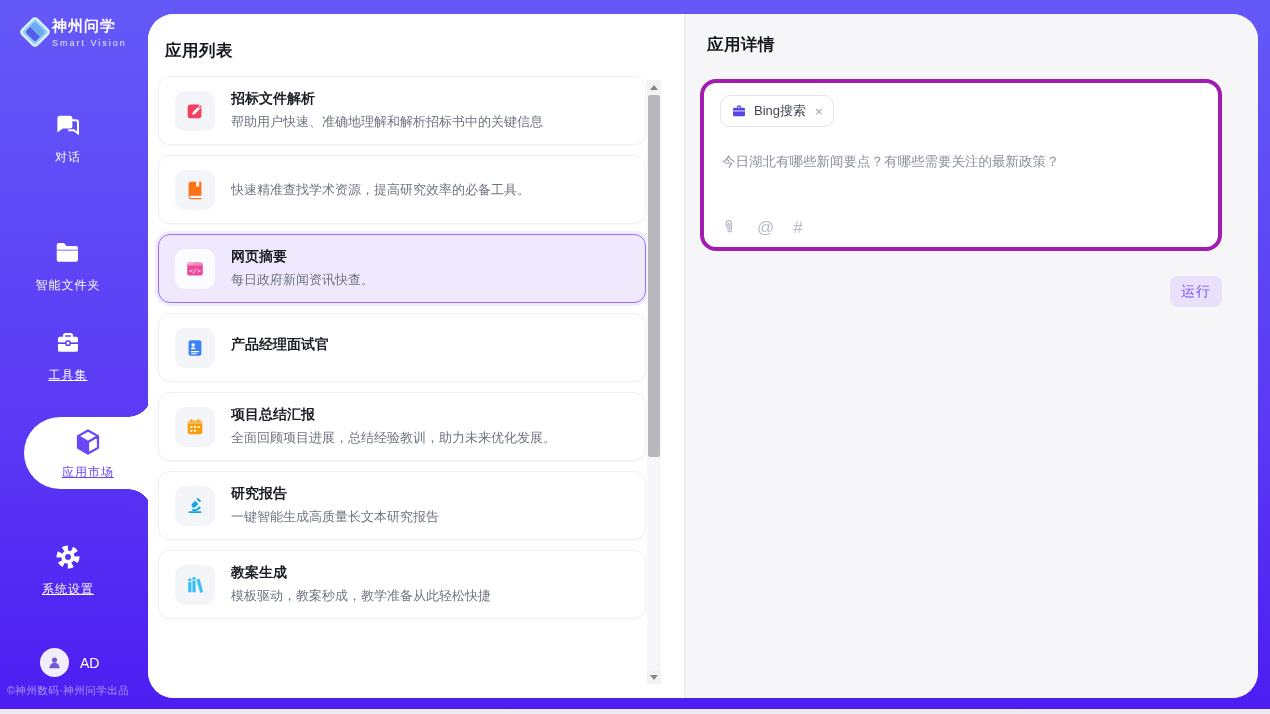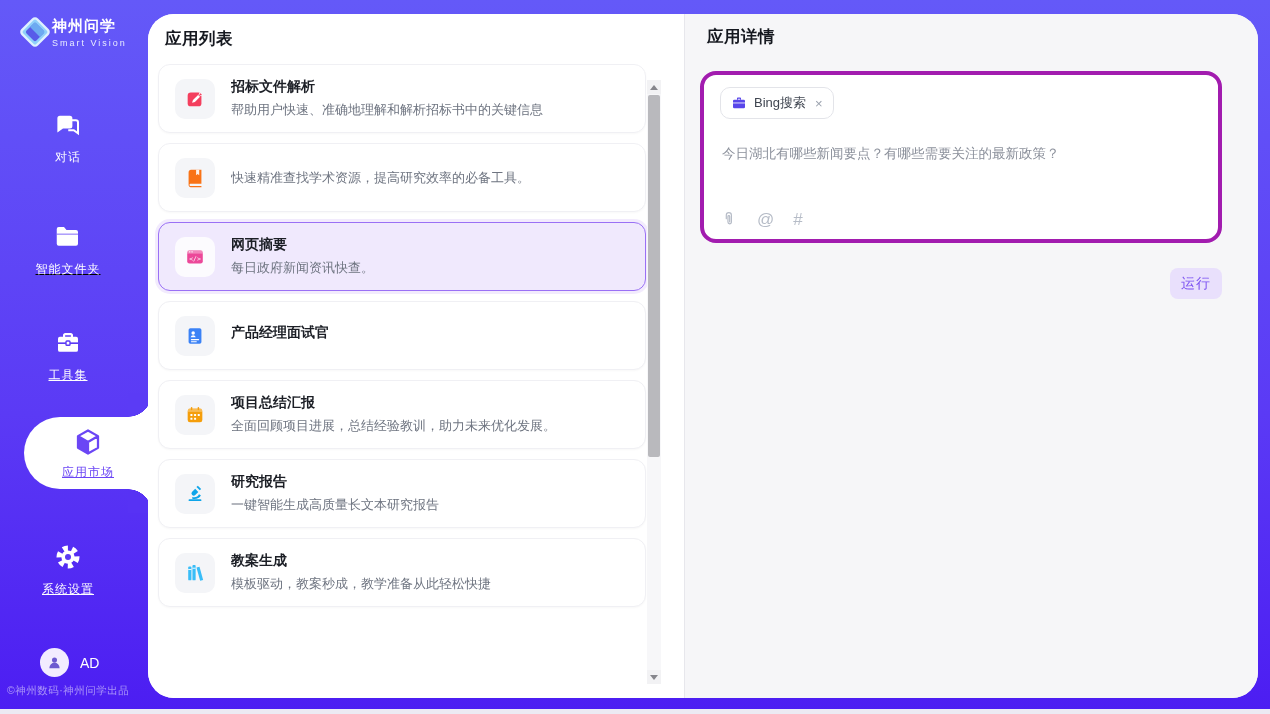--- a/index.html
+++ b/index.html
@@ -37,42 +37,42 @@
   .user-name { color:#fff; font-size:14px; }
   .copyright { position:absolute; left:7px; top:684px; width:140px; color:rgba(255,255,255,.5); font-size:10.5px; letter-spacing:.5px; }
 
   
   #content { position:absolute; left:148px; top:14px; right:12px; bottom:16px;
     border-radius:26px; overflow:hidden; background:#f6f6f8; display:flex; }
   #bottom-strip { position:absolute; left:0; right:0; bottom:0; height:5px; background:#eceaf3; }
 
   
   #list-panel { width:537px; background:#fff; border-right:1px solid #e7e7ec; position:relative;
-    padding:14px 38px 0 10px; }
+    padding:26px 38px 0 10px; }
   .panel-title { font-size:16.5px; font-weight:bold; color:#15181f; letter-spacing:.5px; margin-bottom:14px; padding-left:7px; }
   .app-card { height:69px; border:1px solid #f0f0f4; border-radius:12px; background:#fff;
     box-shadow:0 1px 2px rgba(20,20,40,.03); margin-bottom:10px; display:flex; align-items:center;
     padding:0 14px 0 16px; cursor:pointer; overflow:hidden; }
   .app-card.selected { background:#f0e9fd; border:1px solid #9a70f5; box-shadow:0 0 0 3px rgba(124,58,237,.10); }
   .app-ico { width:40px; height:40px; border-radius:10px; background:#f4f5f8; flex:0 0 auto;
     display:flex; align-items:center; justify-content:center; margin-right:16px; }
   .app-card.selected .app-ico { background:#fcfbfe; }
   .app-name { font-size:14px; font-weight:bold; color:#1c1f26; margin-bottom:5px; }
   .app-desc { font-size:13px; color:#6e7480; white-space:nowrap; }
 
   
   .scrollbar { position:absolute; top:66px; bottom:14px; right:23px; width:14px; background:#f7f7f9; }
   .sb-arrow { position:absolute; left:0; width:14px; height:14px; background:#f2f2f4; display:flex; align-items:center; justify-content:center; }
   .sb-arrow.up { top:0; } .sb-arrow.down { bottom:0; }
   .tri-up { width:0; height:0; border-left:4px solid transparent; border-right:4px solid transparent; border-bottom:5px solid #86868c; }
   .tri-down { width:0; height:0; border-left:4px solid transparent; border-right:4px solid transparent; border-top:5px solid #86868c; }
   .sb-thumb { position:absolute; left:1px; top:15px; width:12px; height:362px; background:#b9b9bd; border-radius:2px; }
 
   
-  #detail-panel { flex:1; padding:12px 36px 0 15px; background:#f6f6f8; }
+  #detail-panel { flex:1; padding:20px 36px 0 15px; background:#f6f6f8; }
   .detail-card { margin-top:23px; background:#fff; border:4px solid #a21caf; border-radius:16px;
     padding:12px 16px 11px; min-height:164px; }
   .chip { display:inline-flex; align-items:center; gap:7px; border:1px solid #e3e4e9; border-radius:10px;
     padding:6px 10px; background:#fff; cursor:default; }
   .chip-label { font-size:13px; color:#3f4550; }
   .chip-close { font-size:13px; color:#9aa1ad; margin-left:2px; cursor:pointer; }
   .query-text { margin:25px 2px 0; font-size:13.5px; color:#8b909b; line-height:1.5; min-height:42px; }
   .composer-icons { margin-top:24px; display:flex; align-items:center; gap:19px; color:#b6bcc7; }
   .composer-icons .ci { font-size:17px; line-height:1; cursor:pointer; display:flex; align-items:center; }
   .run-row { display:flex; justify-content:flex-end; margin-top:25px; }
@@ -103,21 +103,21 @@
       <div class="nav-item" style="top: 110px;">
         <div class="" style="margin:0 auto;">
        <span class="nico"><svg viewBox="0 0 24 24" width="100%" height="100%">
               <path fill="#fff" d="M3.5 4.5h10a2 2 0 0 1 2 2v6.2a2 2 0 0 1-2 2H8l-4.5 3.2V6.5a2 2 0 0 1 2-2z"></path>
               <path fill="none" stroke="#fff" stroke-width="1.6" d="M10 8.2h8.2a1.8 1.8 0 0 1 1.8 1.8v8.6l-3.4-2.4h-4.4"></path>
             </svg></span>
        <span class="nlabel ">对话</span>
      </div>
       </div>
       <div class="nav-item" style="top: 222px;">
-        <div class="" style="margin:0 auto;text-decoration:underline;">
+        <div class="" style="margin:16px auto;">
        <span class="nico"><svg viewBox="0 0 24 24" width="100%" height="100%">
               <path fill="#fff" d="M3 5.6A1.6 1.6 0 0 1 4.6 4h4.2l2 2.4h7.6A1.6 1.6 0 0 1 20 8v9.4a1.6 1.6 0 0 1-1.6 1.6H4.6A1.6 1.6 0 0 1 3 17.4z"></path>
               <rect x="3" y="9.2" width="17" height="1.1" fill="#5b3af5" opacity=".55"></rect>
             </svg></span>
        <span class="nlabel ">智能文件夹</span>
      </div>
       </div>
       <div class="nav-item" style="top: 328px;">
         <div class="" style="margin:0 auto;">
        <span class="nico"><svg viewBox="0 0 24 24" width="100%" height="100%">

